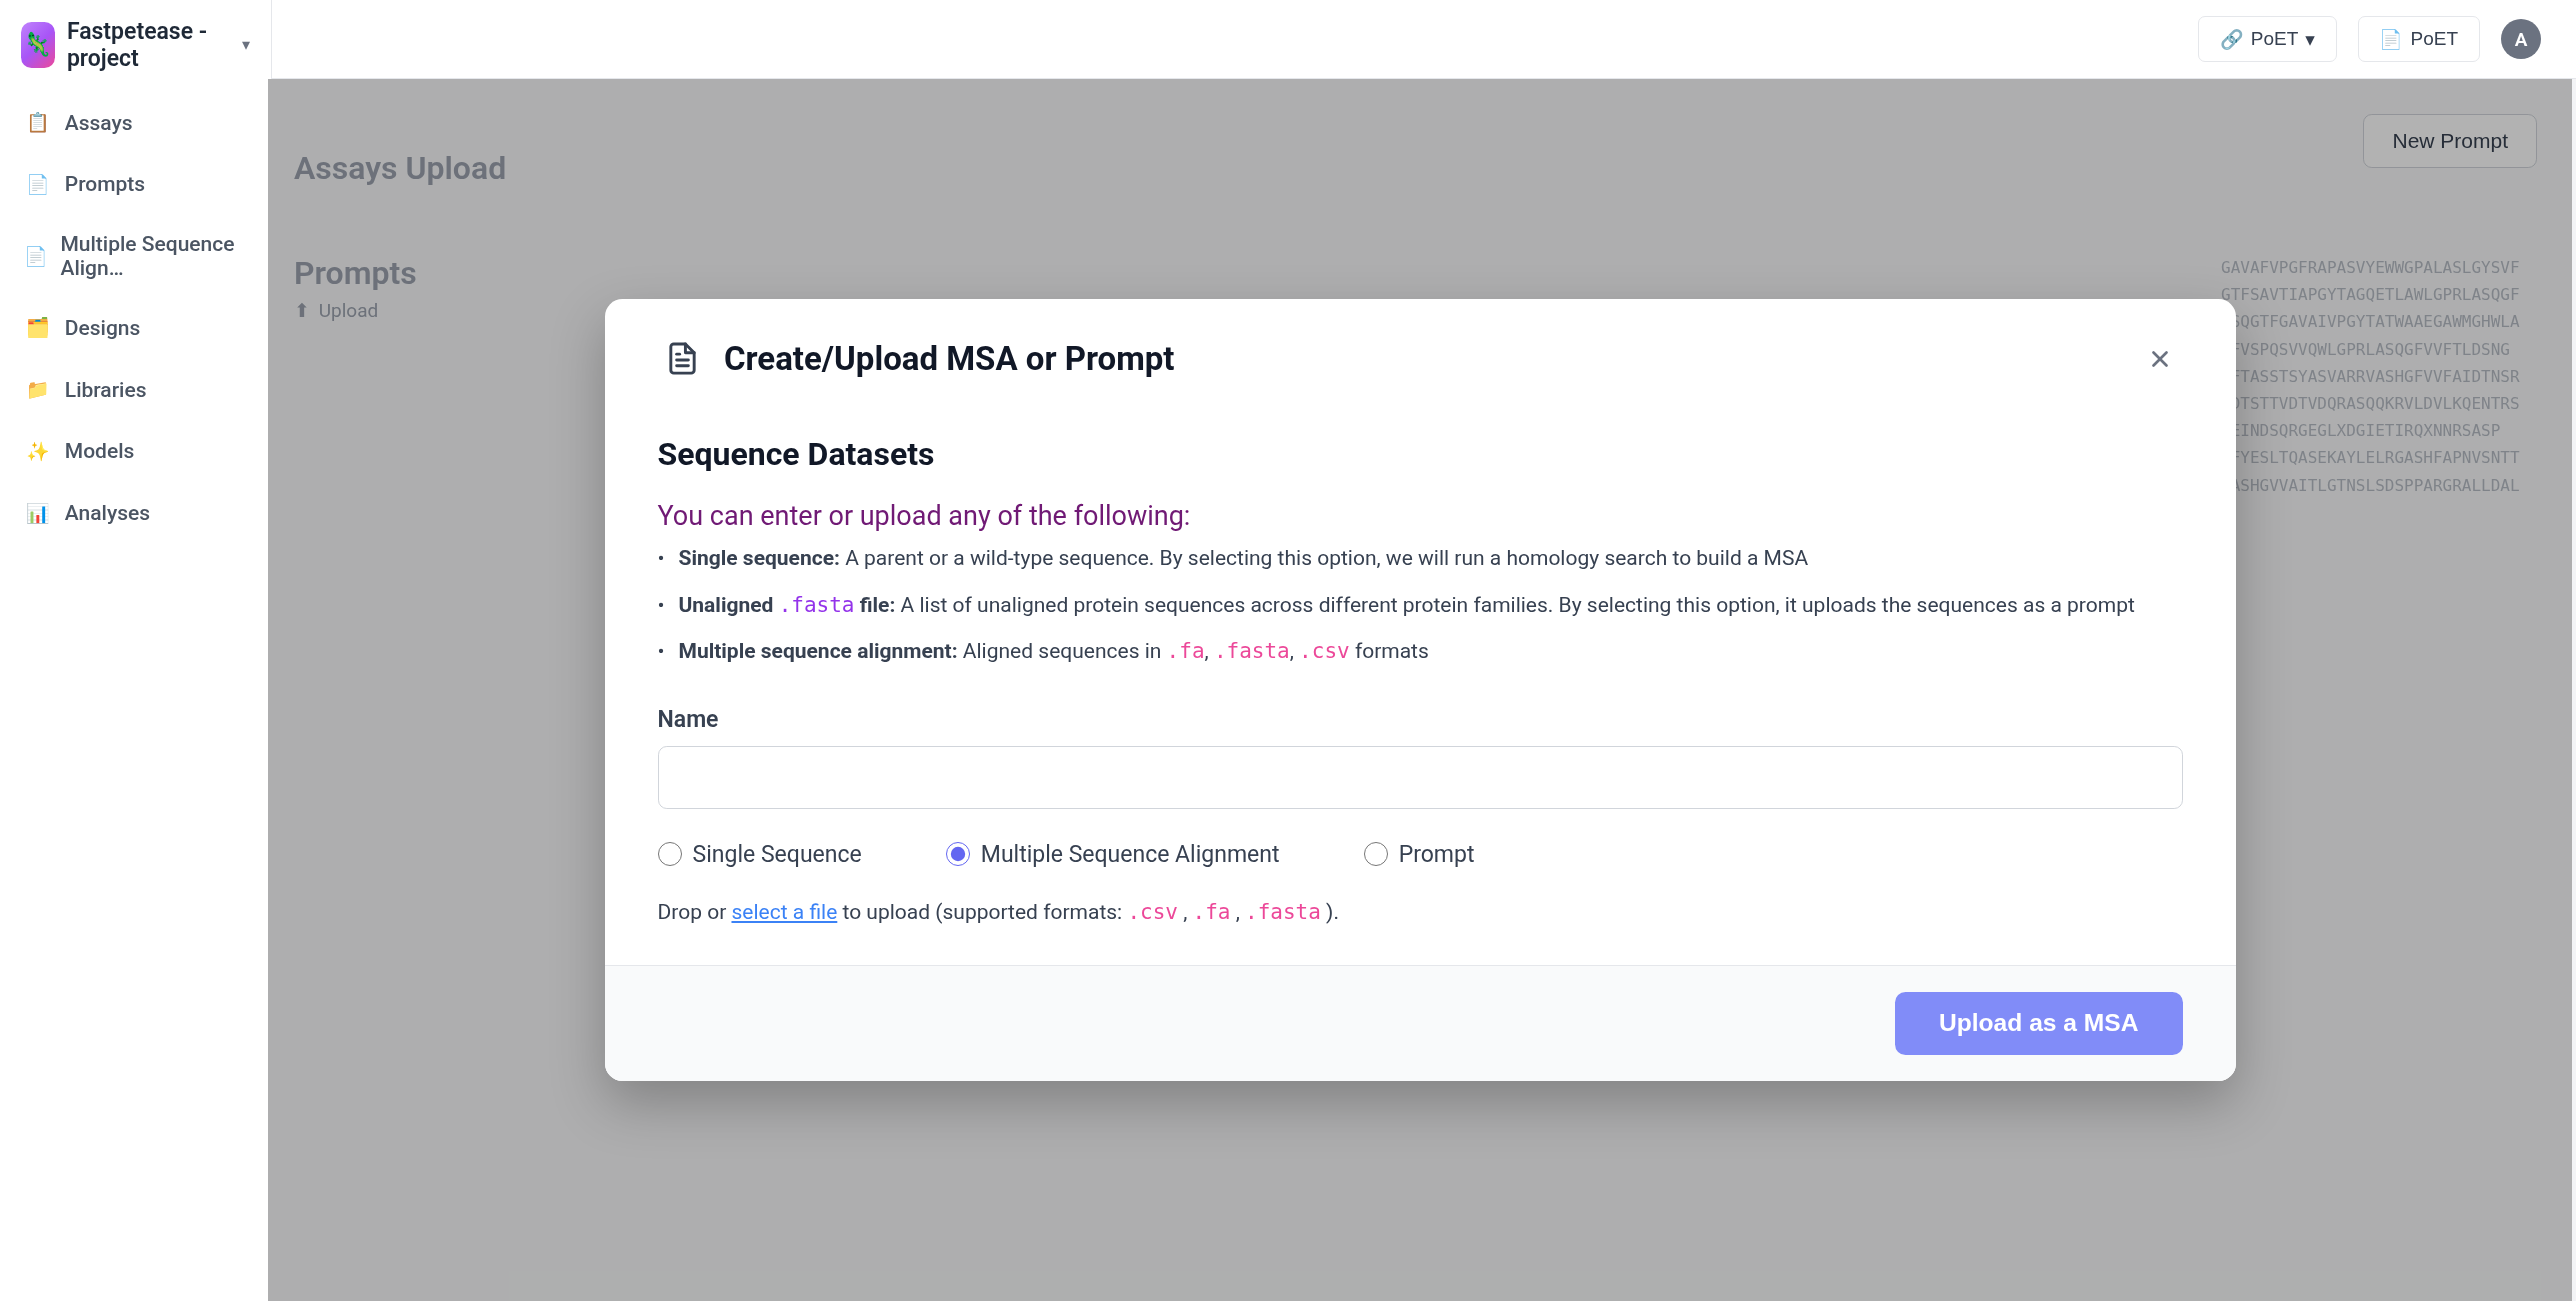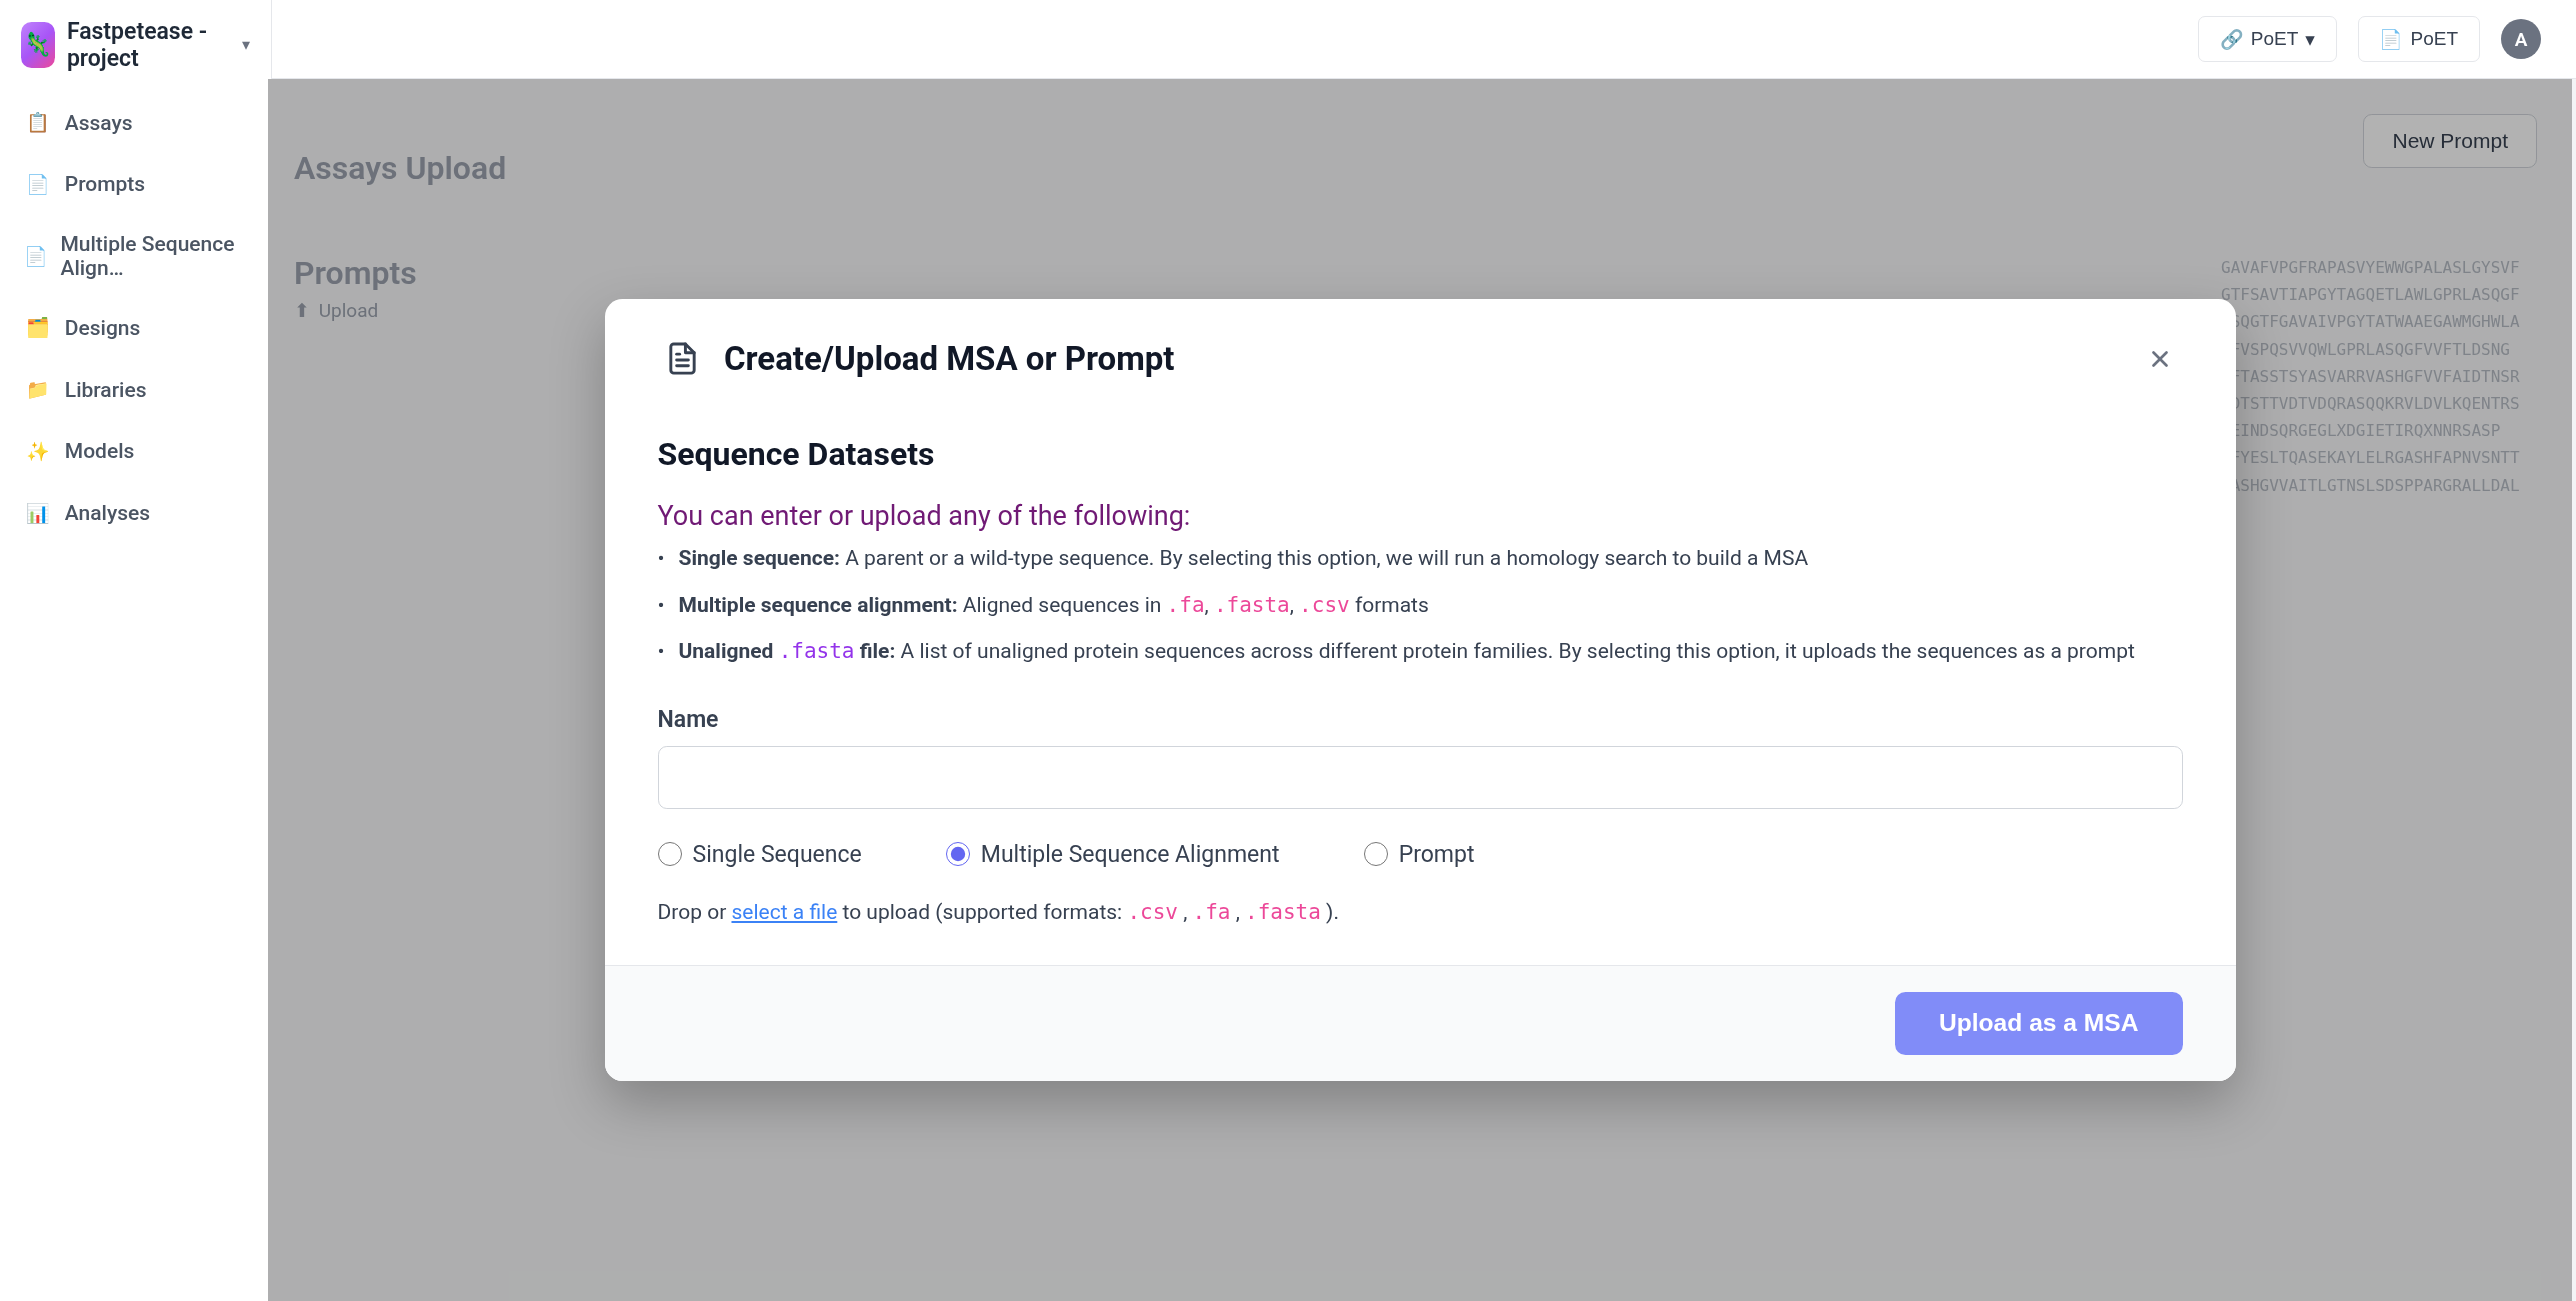--- a/index.html
+++ b/index.html
@@ -450,30 +450,30 @@
       <div class="modal-body">
         <h3 class="section-heading">Sequence Datasets</h3>
         <p class="description">You can enter or upload any of the following:</p>
 
         <ul class="bullet-list">
           <li>
             <strong>Single sequence:</strong>
             <span> A parent or a wild-type sequence. By selecting this option, we will run a homology search to build a MSA</span>
           </li>
           <li>
+            <strong>Unaligned </strong><span class="code-purple">.fasta</span><strong> file:</strong>
+            <span> A list of unaligned protein sequences across different protein families. By selecting this option, it uploads the sequences as a prompt</span>
+          </li>
+          <li>
             <strong>Multiple sequence alignment:</strong>
             <span> Aligned sequences in </span>
             <span class="code-pink">.fa</span><span>, </span>
             <span class="code-pink">.fasta</span><span>, </span>
             <span class="code-pink">.csv</span>
             <span> formats</span>
-          </li>
-          <li>
-            <strong>Unaligned </strong><span class="code-purple">.fasta</span><strong> file:</strong>
-            <span> A list of unaligned protein sequences across different protein families. By selecting this option, it uploads the sequences as a prompt</span>
           </li>
         </ul>
 
         
         <div class="field-label">Name</div>
         <input class="name-input" type="text" placeholder="" style="">
 
         
         <div class="radio-group">
           <label class="radio-option">

